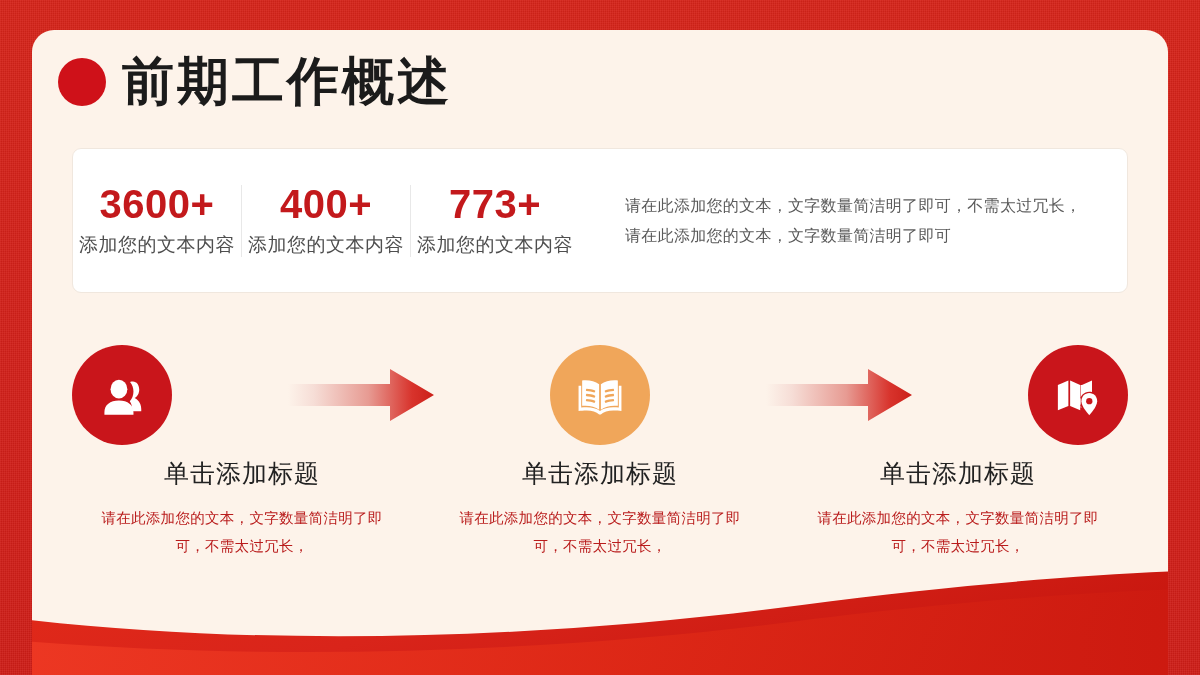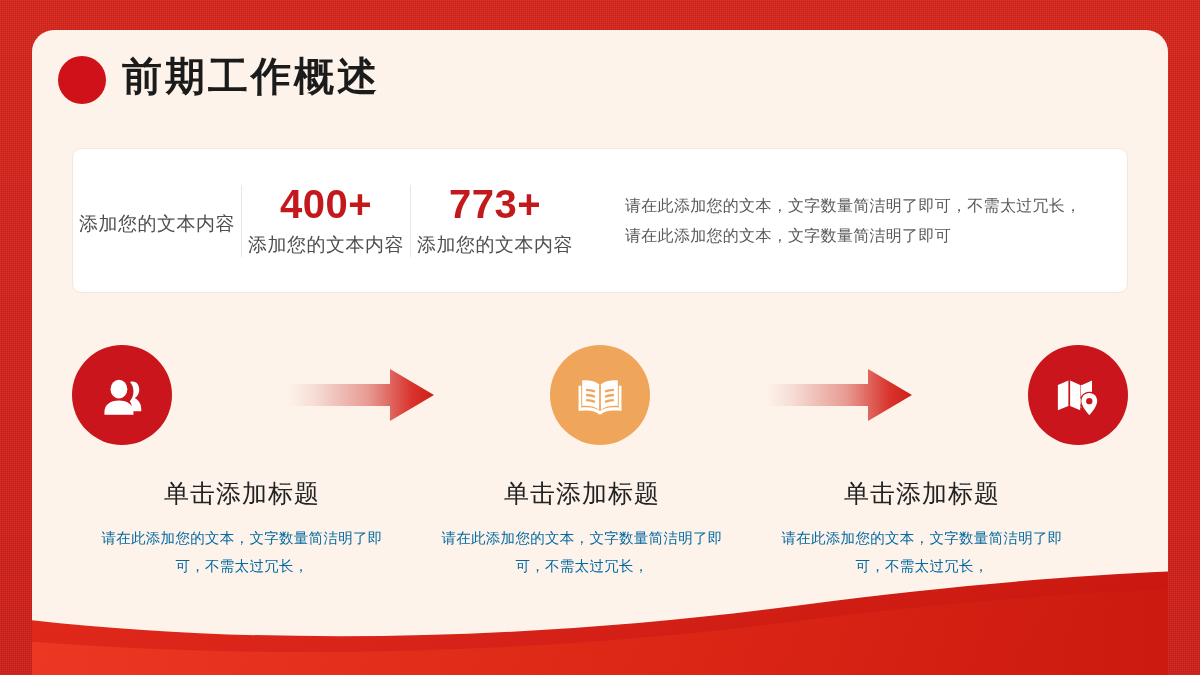--- a/index.html
+++ b/index.html
@@ -66,27 +66,27 @@
     gap: 16px;
   }
   .header-dot {
     width: 48px;
     height: 48px;
     border-radius: 50%;
     background: #cf1119;
     flex: none;
   }
   .header-title {
-    font-size: 40px;
+    font-size: 52px;
     font-weight: bold;
     color: #1b1b1b;
     letter-spacing: 3px;
     line-height: 1;
     white-space: nowrap;
-    font-family: Liberation Mono, monospace;
+    font-family: Liberation Serif, serif;
   }
 
   
   .stats-card {
     position: absolute;
     left: 40px;
     top: 118px;
     width: 1056px;
     height: 145px;
     background: #ffffff;
@@ -153,56 +153,57 @@
   .step-icon.red    { background: #c9151b; }
   .step-icon.orange { background: #f0a65a; }
   .step-icon svg { display: block; }
 
   .arrow { width: 150px; height: 56px; flex: none; }
 
   
   .captions {
     position: absolute;
     left: 40px;
-    top: 448px;
+    top: 428px;
     width: 1056px;
     display: flex;
-    justify-content: flex-start;
+    justify-content: space-between;
   }
   .caption { width: 340px; text-align: center; }
   .caption-title {
     font-size: 25px;
     color: #222222;
     letter-spacing: 1px;
     line-height: 1.2;
   }
   .caption-body {
     margin-top: 16px;
     font-size: 14.5px;
     line-height: 28px;
-    color: #0369a1;
+    color: #b91c1c;
     letter-spacing: .3px;
     padding: 0 28px;
   }
 </style>
 </head>
 <body>
 
 <div class="slide">
 
   <div class="panel">
 
     <div class="header">
       <div class="header-dot"></div>
       <div class="header-title">前期工作概述</div>
     </div>
 
     <div class="stats-card">
 
       <div class="stat">
+        <div class="stat-value">3600+</div>
         <div class="stat-label">添加您的文本内容</div>
       </div>
 
       <div class="stat-divider"></div>
 
       <div class="stat">
         <div class="stat-value">400+</div>
         <div class="stat-label">添加您的文本内容</div>
       </div>
 

